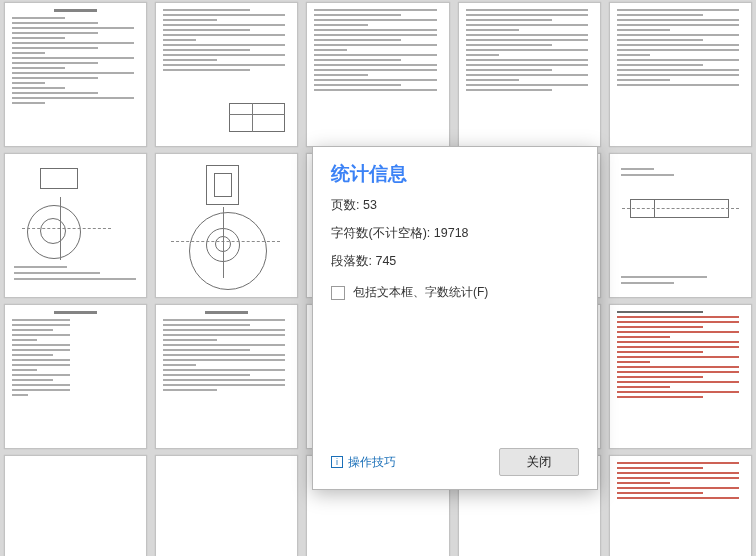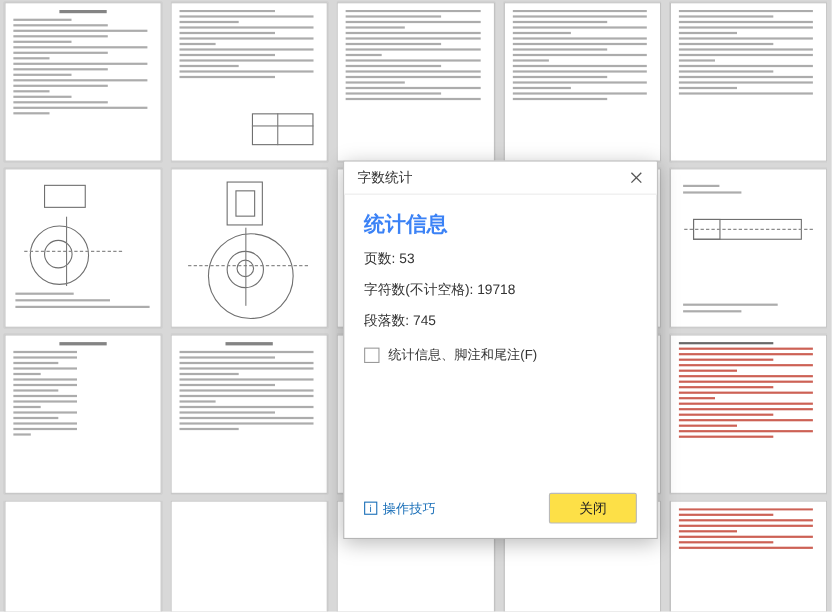--- a/index.html
+++ b/index.html
@@ -161,21 +161,21 @@
     border: 1px solid #1a6fb8;
     font-size: 9px;
     line-height: 10px;
     text-align: center;
     color: #1a6fb8;
   }
   .spacer { flex: 1; }
   .primary-btn {
     min-width: 80px;
     height: 28px;
-    background: #fde047;
+    background: #e5e5e5;
     border: 1px solid #b9b9b9;
     border-radius: 2px;
     font-size: 12.5px;
     color: #222;
     cursor: pointer;
     font-family: "Liberation Sans", sans-serif;
   }
 </style>
 </head>
 <body>
@@ -463,49 +463,40 @@
           <div class="tl long"></div>
         <div class="tl mid"></div>
           <div class="tl long"></div>
       </div>
     </div>
 
   </div>
 
   <div class="dialog">
 
-    <div class="dialog-titlebar">
-      <div class="dialog-title">字数统计</div>
-      <div class="close-btn">
-        <svg width="11" height="11" viewBox="0 0 11 11" aria-hidden="true">
-          <line x1="1" y1="1" x2="10" y2="10" stroke="#555" stroke-width="1.2"></line>
-          <line x1="10" y1="1" x2="1" y2="10" stroke="#555" stroke-width="1.2"></line>
-        </svg>
-      </div>
-    </div>
 
     <div class="dialog-body">
       <div class="section-title">统计信息</div>
 
       <div class="stat-row">
         <span>页数:</span>
         <span>53</span>
       </div>
       <div class="stat-row">
         <span>字符数(不计空格):</span>
         <span>19718</span>
       </div>
       <div class="stat-row">
         <span>段落数:</span>
         <span>745</span>
       </div>
 
       <div class="checkbox-row">
         <span class="checkbox"></span>
-        <span>统计信息、脚注和尾注(F)</span>
+        <span>包括文本框、字数统计(F)</span>
       </div>
     </div>
 
     <div class="dialog-footer">
       <div class="tips">
         <span class="tips-icon">i</span>
         <span>操作技巧</span>
       </div>
       <div class="spacer"></div>
       <button class="primary-btn">关闭</button>

